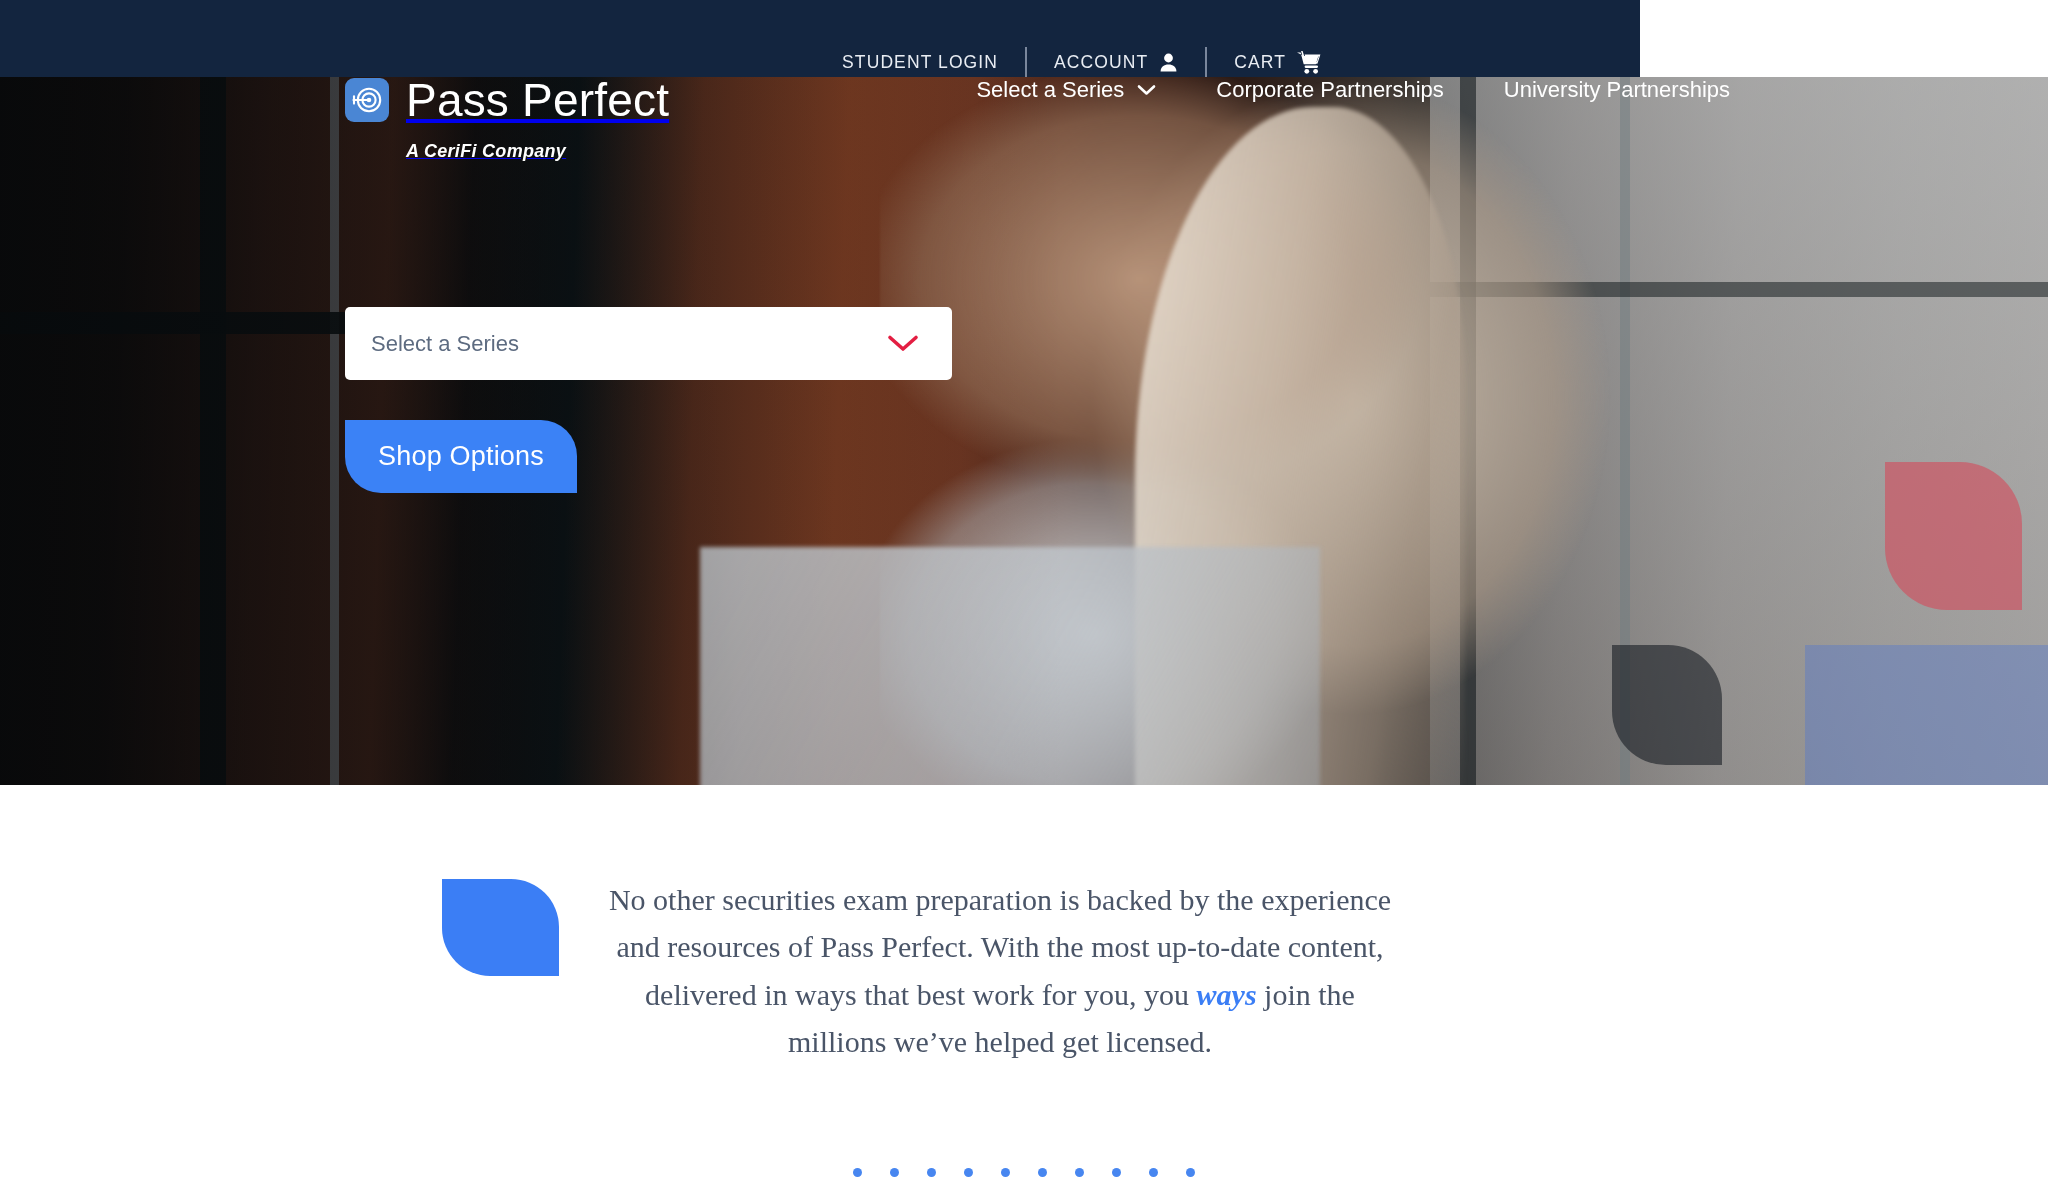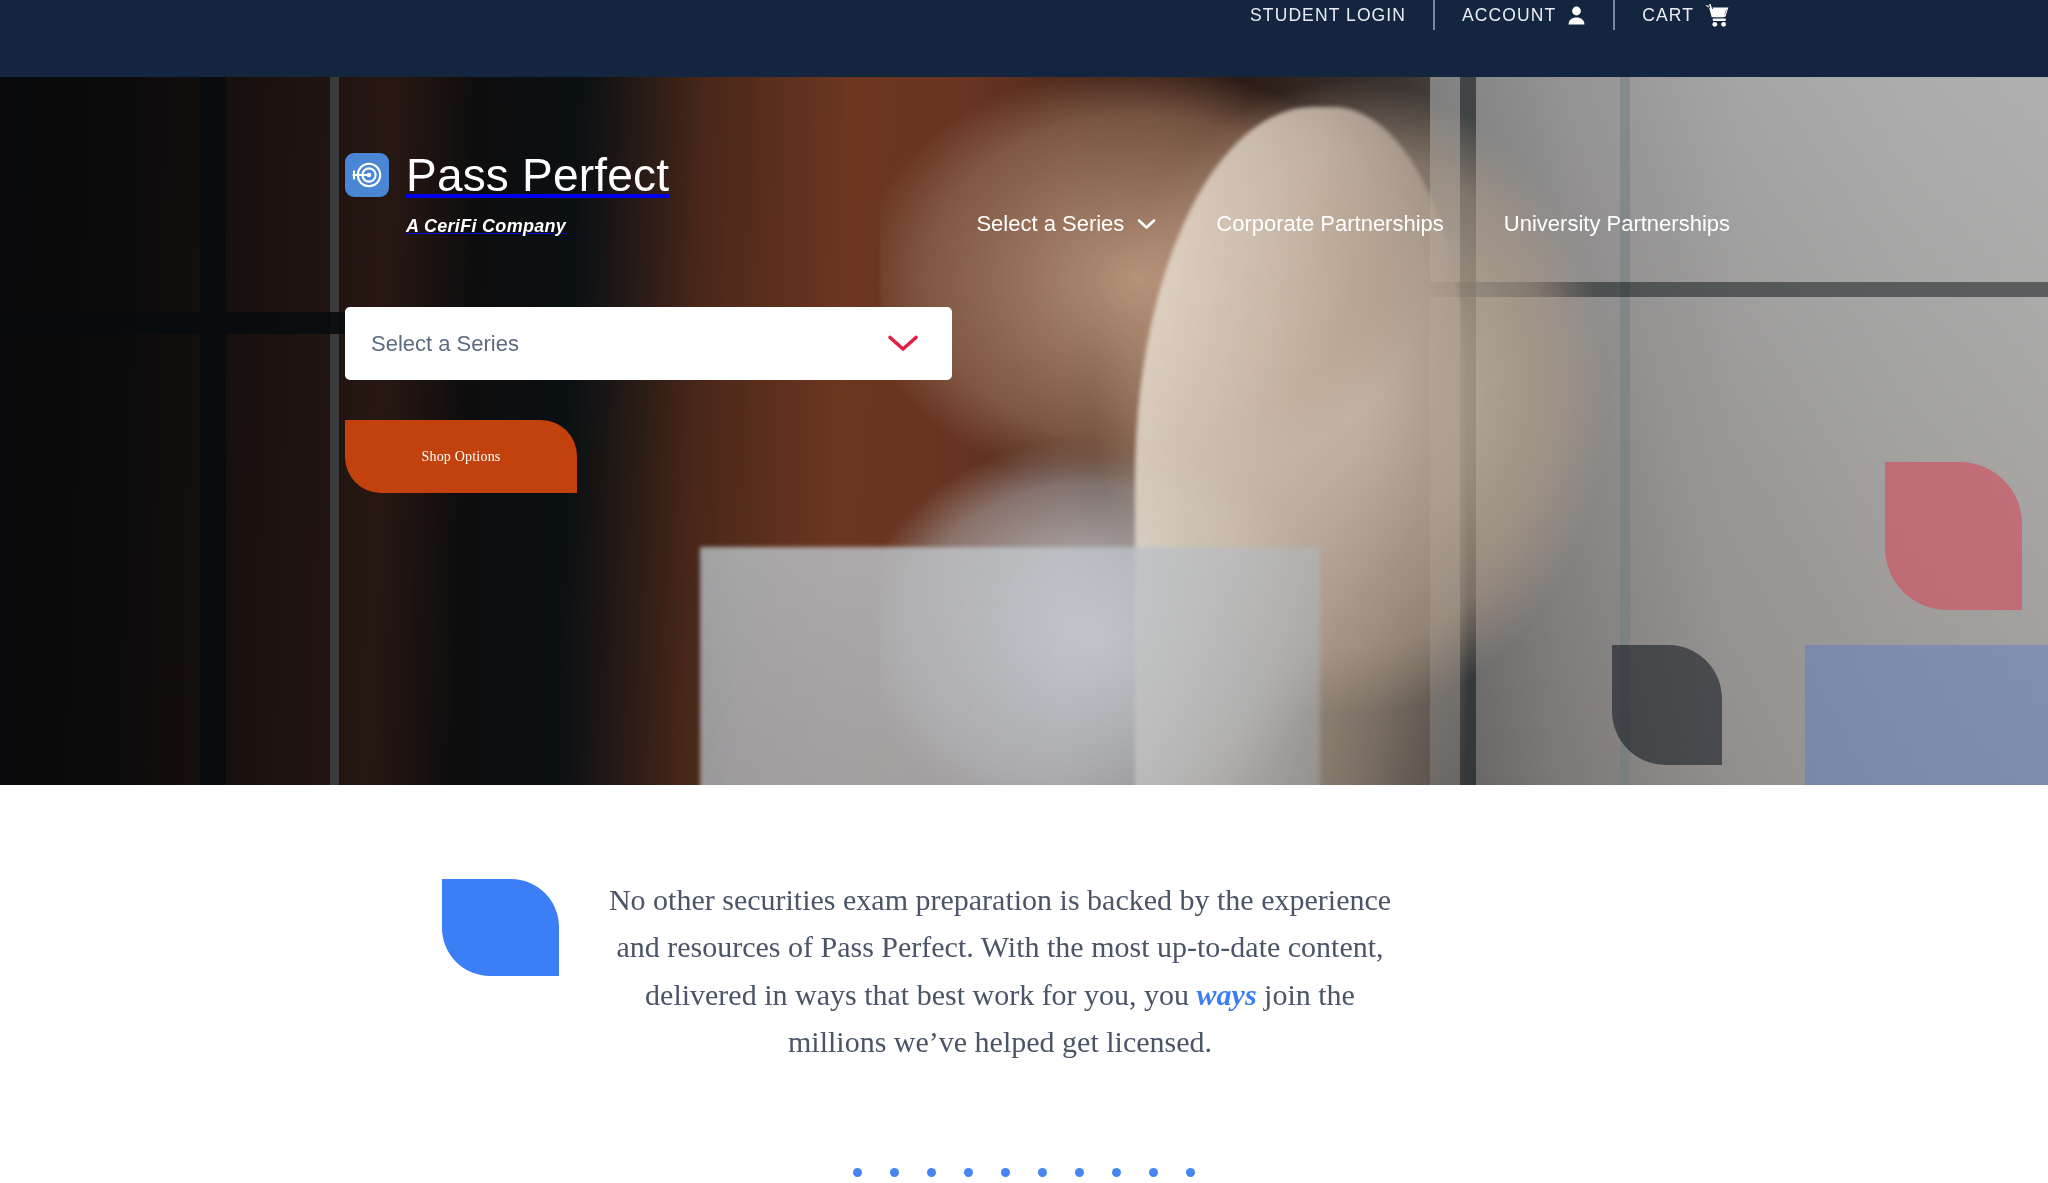--- a/index.html
+++ b/index.html
@@ -6,23 +6,23 @@
   * { margin:0; padding:0; box-sizing:border-box; }
   html,body { width:2048px; height:1183px; overflow:hidden; }
   body {
     font-family:"Liberation Sans", sans-serif;
     background:#ffffff;
     -webkit-font-smoothing:antialiased;
   }
 
   
   .topbar {
-    position:absolute; top:0; left:0; width:2048px; height:77px;
+    position:absolute; top:0; left:0; width:1640px; height:77px;
     background:#13253f;
-    display:flex; align-items:flex-start; justify-content:flex-end;
+    display:flex; align-items:flex-end; justify-content:flex-end;
     padding-right:318px;
   }
   .topbar-group { display:flex; align-items:center; }
   .topbar-link {
     color:#e9edf3; font-size:17.5px; letter-spacing:1.1px;
     text-decoration:none; display:flex; align-items:center; gap:11px;
     white-space:nowrap;
   }
   .topbar-divider {
     width:2px; height:30px; background:#7a879c; margin:0 27px;
@@ -95,21 +95,21 @@
     border-radius:0 54px 0 54px;
   }
   .panel-blue {
     position:absolute; left:1805px; top:568px; width:243px; height:140px;
     background:rgba(84,120,205,.42);
   }
 
   
   .site-header {
     position:absolute; top:0; left:0; width:2048px; height:160px;
-    display:flex; align-items:flex-end;
+    display:flex; align-items:flex-start;
     padding:0 318px 0 345px;
   }
   .brand { display:flex; flex-direction:column; align-items:flex-start; }
   .brand-row { display:flex; align-items:center; gap:17px; }
   .brand-mark {
     width:44px; height:44px; border-radius:9px; background:#4a86d4;
     display:flex; align-items:center; justify-content:center; flex:none;
   }
   .brand-name {
     color:#ffffff; font-size:46px; font-weight:400; letter-spacing:.2px;
@@ -134,25 +134,25 @@
     letter-spacing:-.5px; margin-bottom:34px; white-space:nowrap;
   }
   .series-select {
     width:607px; height:73px; background:#ffffff; border-radius:5px;
     display:flex; align-items:center; justify-content:space-between;
     padding:0 33px 0 26px; cursor:pointer;
   }
   .series-select-label { color:#5d6b80; font-size:22px; }
   .shop-btn {
     margin-top:40px; width:232px; height:73px;
-    background:#c2410c; border:none; cursor:pointer;
+    background:#3b82f6; border:none; cursor:pointer;
     border-radius:0 36px 0 36px;
-    color:#ffffff; font-size:14px; letter-spacing:.2px;
+    color:#ffffff; font-size:27px; letter-spacing:.2px;
     display:flex; align-items:center; justify-content:center;
-    font-family:Liberation Serif, serif;
+    font-family:Liberation Sans, sans-serif;
   }
 
   
   .intro {
     position:absolute; top:785px; left:0; width:2048px; height:398px;
     background:#ffffff;
   }
   .intro-leaf {
     position:absolute; left:442px; top:879px; width:117px; height:97px;
     background:#3b7ef5; border-radius:0 48px 0 48px;

